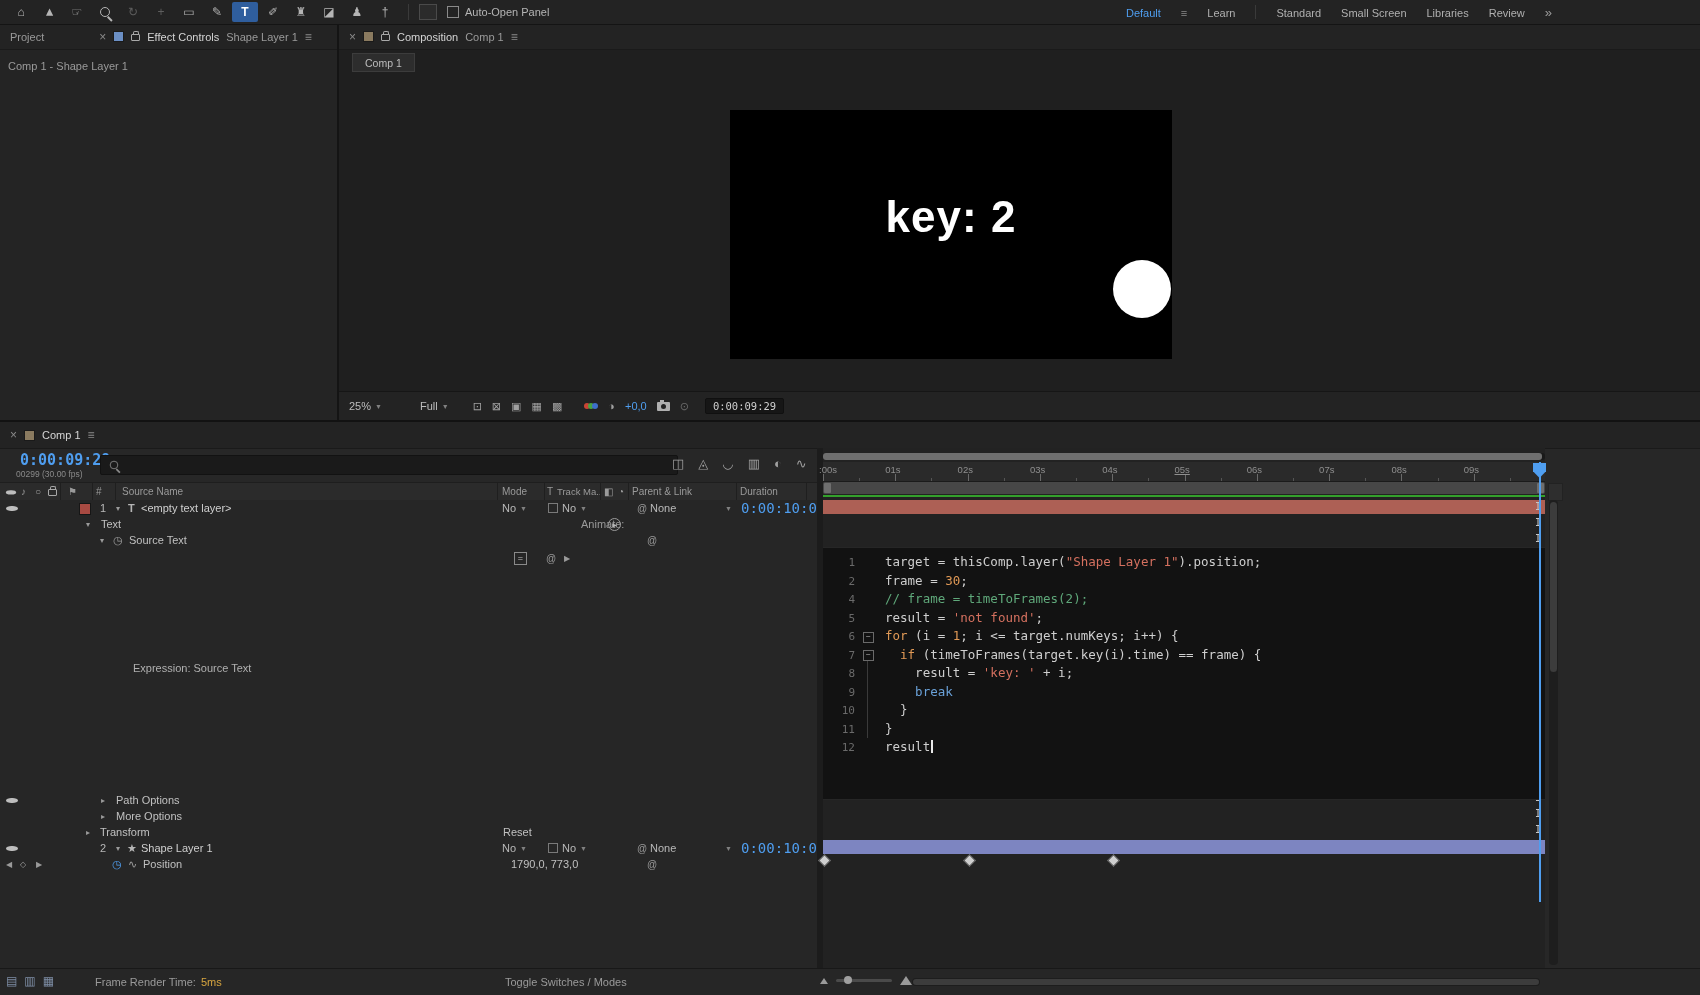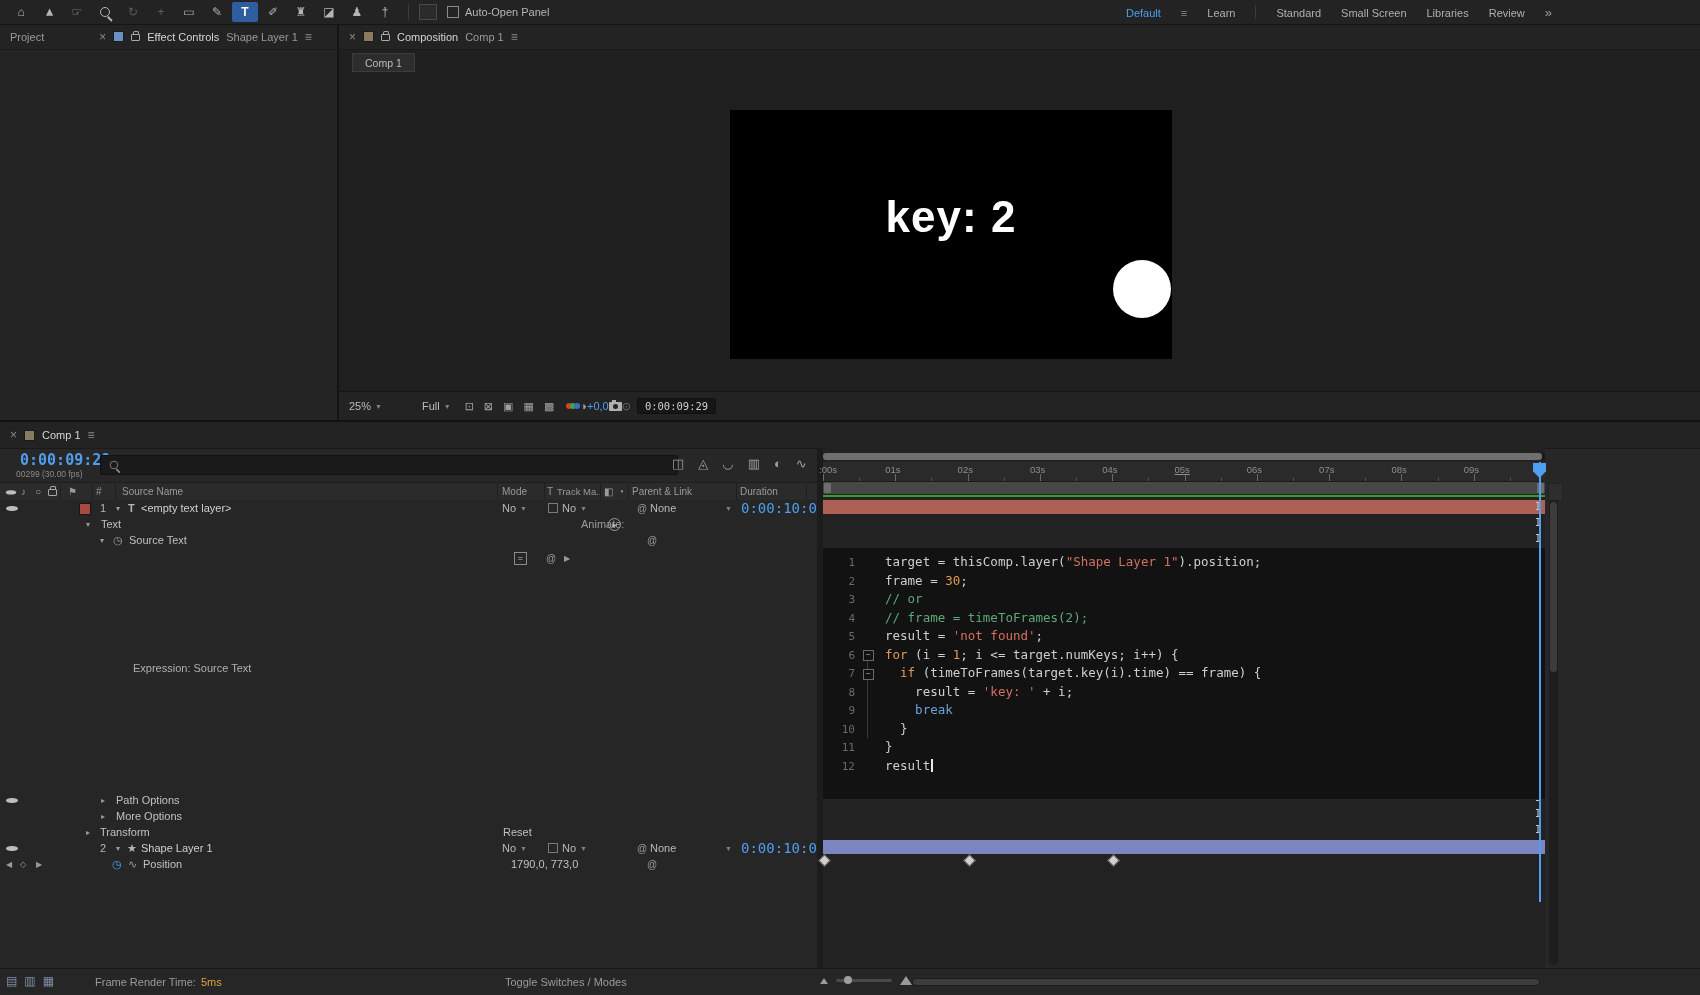--- a/index.html
+++ b/index.html
@@ -55,21 +55,21 @@
   .upper{position:absolute;top:24px;left:0;right:0;height:396px;display:flex}
   .left-panel{width:337px;background:#242424;border-right:2px solid #141414;display:flex;flex-direction:column}
   .left-content{padding:10px 8px;color:#9a9a9a}
   .comp-panel{flex:1;display:flex;flex-direction:column;background:#1f1f1f}
   .mini-tab-row{height:22px;display:flex;align-items:flex-end;padding-left:13px;background:#1f1f1f}
   .mini-tab{height:17px;background:#2d2d2d;border:1px solid #3c3c3c;color:#bdbdbd;padding:0 12px;font-size:10.5px;display:flex;align-items:center}
   .viewer{flex:1;position:relative;background:#1f1f1f;overflow:hidden}
   .comp-frame{position:absolute;left:391px;top:38px;width:442px;height:249px;background:#000}
   .comp-text{position:absolute;left:0;right:0;top:82px;text-align:center;color:#fff;font-size:44px;font-weight:bold;letter-spacing:1px}
   .comp-circle{position:absolute;left:383px;top:150px;width:58px;height:58px;border-radius:50%;background:#fff}
-  .comp-controls{height:28px;background:#232323;border-top:1px solid #161616;display:flex;align-items:center;padding:0 10px;color:#b0b0b0}
+  .comp-controls{height:28px;background:#232323;border-top:1px solid #161616;display:flex;align-items:center;padding:0 10px;gap:10px;color:#b0b0b0}
   .dd{display:flex;align-items:center;height:18px;color:#bdbdbd}
   .vicons{display:flex;align-items:center;gap:10px;margin-left:14px}
   .chan-icon{display:inline-flex;margin-left:14px}
   .c{width:6px;height:6px;border-radius:50%;display:inline-block;margin-left:-2px}
   .c.r{background:#c94434}.c.g{background:#48a341}.c.b{background:#3d6fc9}
   .tc-box{background:#161616;border:1px solid #101010;border-radius:2px;padding:1px 7px;color:#cfcfcf;font-family:"DejaVu Sans Mono",monospace;font-size:10.5px;margin-left:6px}
 
   
   .timeline{position:absolute;left:0;top:420px;right:0;bottom:0;background:#272727;border-top:2px solid #121212}
   .tl-tabbar{height:26px}
@@ -226,20 +226,23 @@
     <div class="left-panel">
       <div class="tabbar">
         <span class="tab-text">Project</span>
         <span class="close" style="margin-left:48px">×</span>
         <span class="tab-chip blue"></span>
         <span class="i-lock"></span>
         <span class="tab-text on">Effect Controls</span>
         <span class="tab-text accent">Shape Layer 1</span>
         <span class="menu">≡</span>
       </div>
+      <div class="left-content">
+        <span>Comp 1 - Shape Layer 1</span>
+      </div>
     </div>
 
     <div class="comp-panel">
       <div class="tabbar">
         <span class="close">×</span>
         <span class="tab-chip"></span>
         <span class="i-lock"></span>
         <span class="tab-text on">Composition</span>
         <span class="tab-text accent">Comp 1</span>
         <span class="menu">≡</span>
@@ -251,21 +254,21 @@
         <div class="comp-frame">
           <div class="comp-text">key: 2</div>
           <div class="comp-circle"></div>
         </div>
       </div>
       <div class="comp-controls">
         <div class="dd">
           <span>25%</span>
             <span class="caret">▼</span>
         </div>
-        <div class="dd" style="margin-left:40px">
+        <div class="dd" style="margin-left:28px">
           <span>Full</span>
             <span class="caret">▼</span>
         </div>
         <div class="vicons" id="view-icons">
             <div class="glyph-icon">⊡</div>
             <div class="glyph-icon">⊠</div>
             <div class="glyph-icon">▣</div>
             <div class="glyph-icon">▦</div>
             <div class="glyph-icon">▩</div>
           </div>
@@ -498,21 +501,20 @@
       <div class="bar" id="bar2" style="background: rgb(125, 133, 193);"></div>
       <div id="keyframes">
           <div class="kf" style="left: -3px;"></div>
           <div class="kf" style="left: 141.6px;"></div>
           <div class="kf" style="left: 286.2px;"></div>
         </div>
 
       <div id="code">
           <div class="code-line"><span class="lnum">1</span><span class="ctext"><span class="tk-p">target = thisComp.layer(</span><span class="tk-s">"Shape Layer 1"</span><span class="tk-p">).position;</span></span></div>
           <div class="code-line"><span class="lnum">2</span><span class="ctext"><span class="tk-p">frame = </span><span class="tk-num">30</span><span class="tk-p">;</span></span></div>
-          <div class="code-line"><span class="lnum">3</span><span class="ctext"><span class="tk-c">// or</span></span></div>
           <div class="code-line"><span class="lnum">4</span><span class="ctext"><span class="tk-c">// frame = timeToFrames(2);</span></span></div>
           <div class="code-line"><span class="lnum">5</span><span class="ctext"><span class="tk-p">result = </span><span class="tk-s">'not found'</span><span class="tk-p">;</span></span></div>
           <div class="code-line"><span class="lnum">6</span><span class="fold">−</span><span class="ctext"><span class="tk-k">for</span><span class="tk-p"> (i = </span><span class="tk-num">1</span><span class="tk-p">; i &lt;= target.numKeys; i++) {</span></span></div>
           <div class="code-line"><span class="lnum">7</span><span class="fold">−</span><span class="ctext"><span class="tk-p">  </span><span class="tk-k">if</span><span class="tk-p"> (timeToFrames(target.key(i).time) == frame) {</span></span></div>
           <div class="code-line"><span class="lnum">8</span><span class="ctext"><span class="tk-p">    result = </span><span class="tk-s">'key: '</span><span class="tk-p"> + i;</span></span></div>
           <div class="code-line"><span class="lnum">9</span><span class="ctext"><span class="tk-p">    </span><span class="tk-kb">break</span></span></div>
           <div class="code-line"><span class="lnum">10</span><span class="ctext"><span class="tk-p">  }</span></span></div>
           <div class="code-line"><span class="lnum">11</span><span class="ctext"><span class="tk-p">}</span></span></div>
           <div class="code-line"><span class="lnum">12</span><span class="ctext"><span class="tk-p">result</span><span class="caret-bar"></span></span></div>
           <div class="fold-guide"></div>

